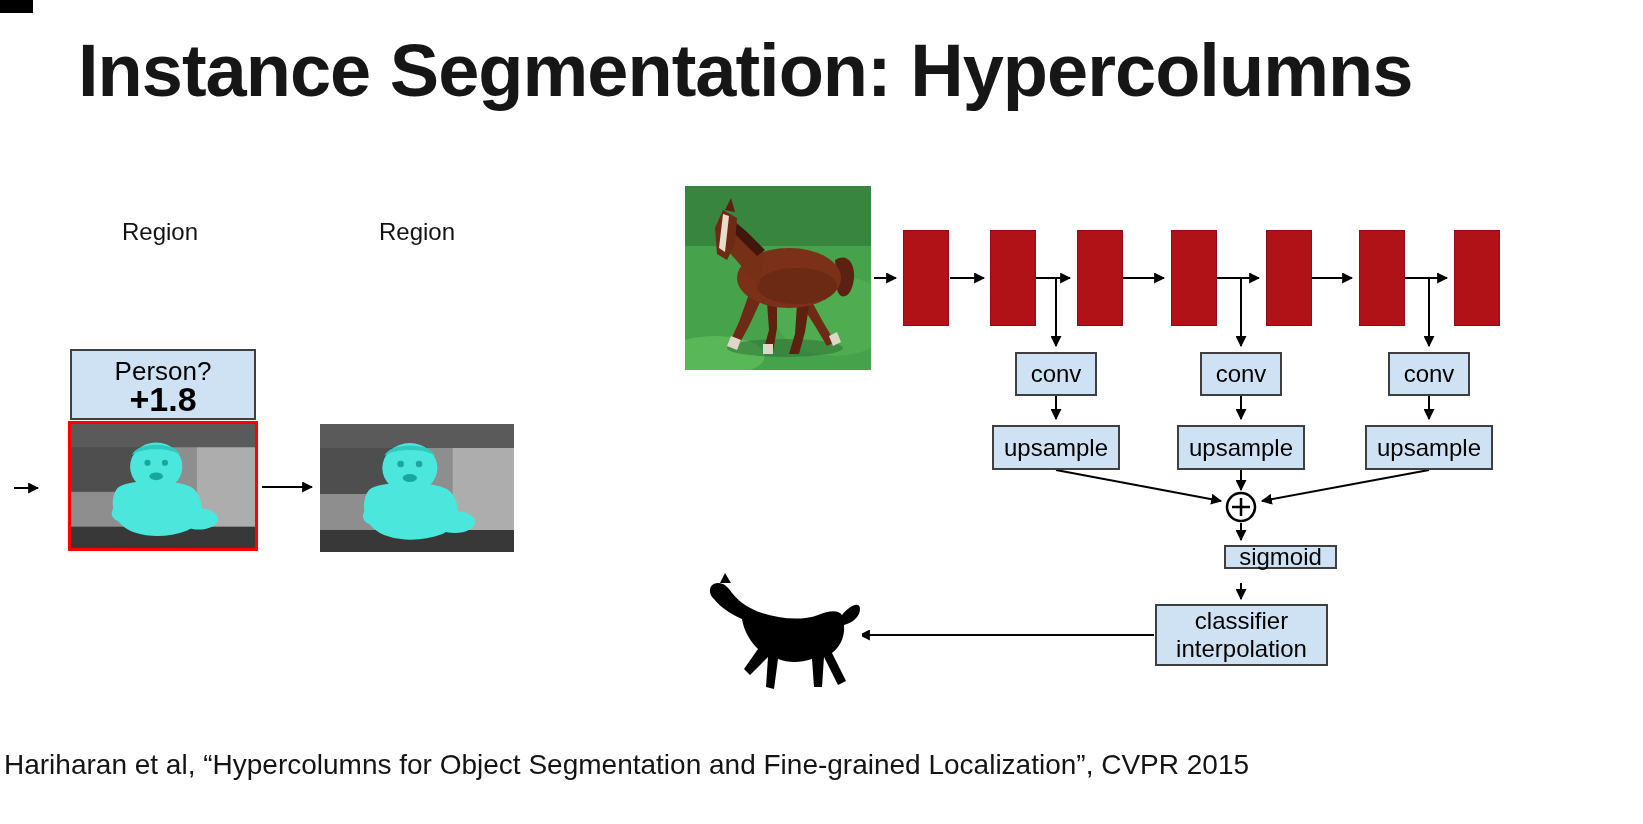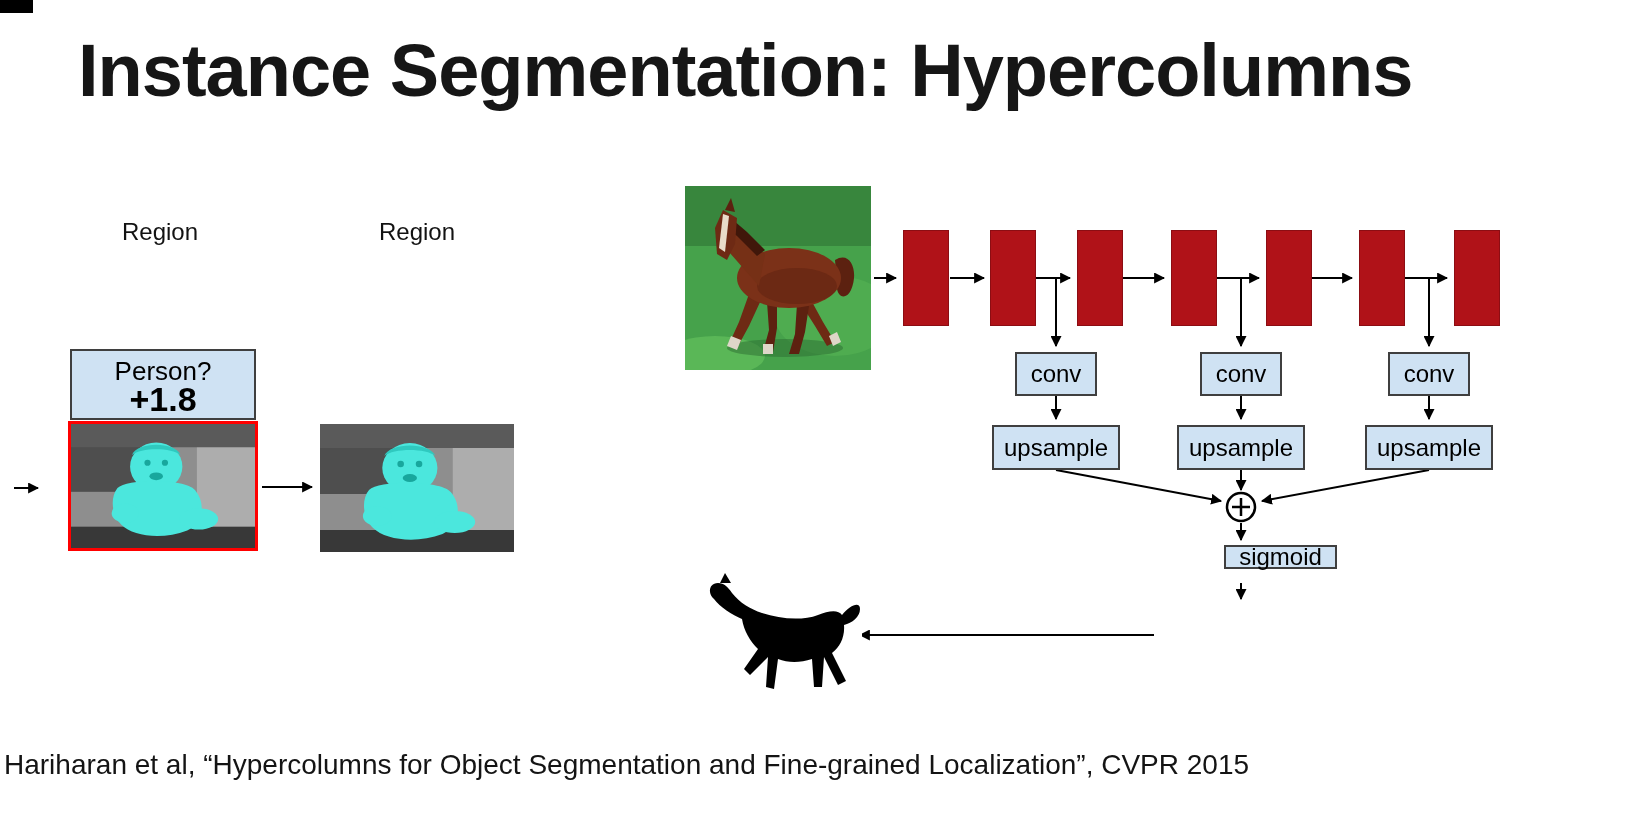--- a/index.html
+++ b/index.html
@@ -204,16 +204,20 @@
     <span>upsample</span>
   </div>
   <div class="bluebox" style="left:1365px; top:425px; width:128px; height:45px;">
     <span>upsample</span>
   </div>
 
   <div class="bluebox" style="left:1185px; top:545px; width:113px; height:24px;margin-left:39px;">
     <span>sigmoid</span>
   </div>
 
+  <div class="bluebox" style="left:1155px; top:604px; width:173px; height:62px;">
+    <span>classifier</span>
+    <span>interpolation</span>
+  </div>
 
   <div class="citation">Hariharan et al, “Hypercolumns for Object Segmentation and Fine-grained Localization”, CVPR 2015</div>
 
 </div>
 
 </body></html>

